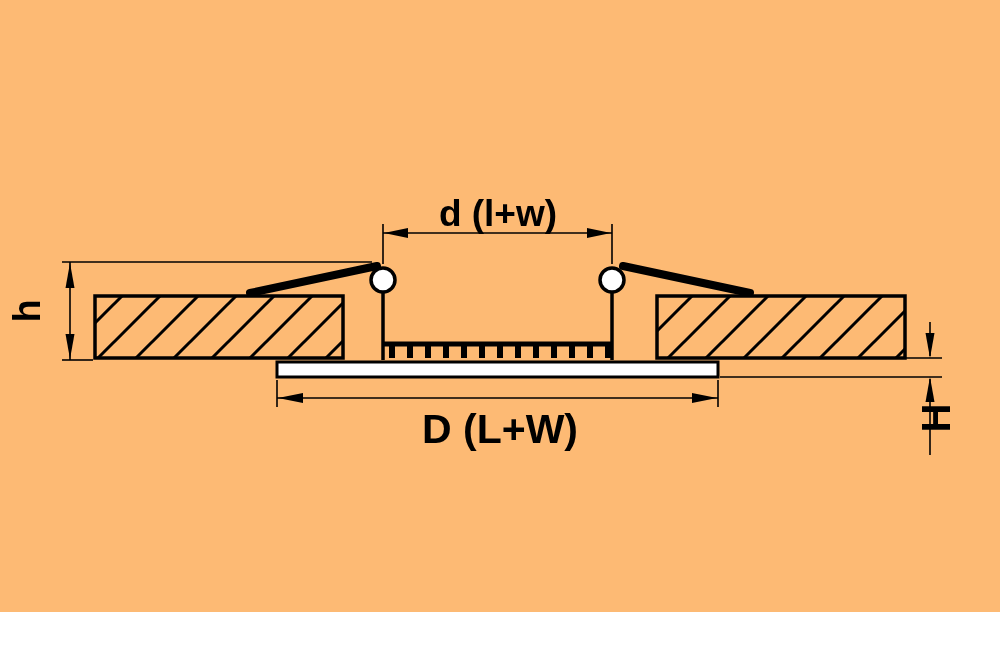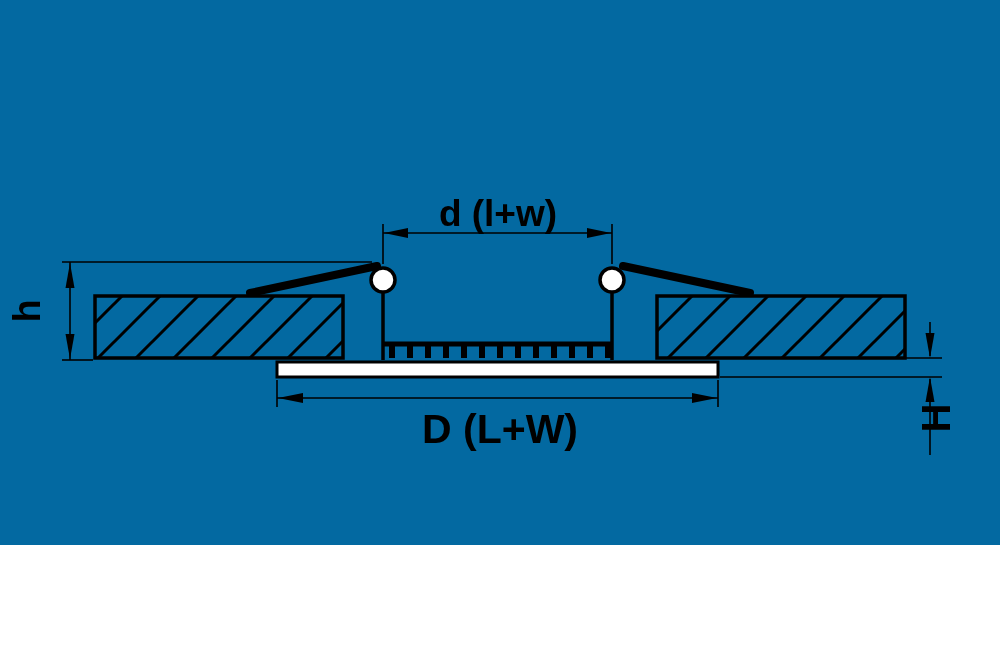--- a/index.html
+++ b/index.html
@@ -4,22 +4,22 @@
 <style>
   html, body {
     margin: 0;
     padding: 0;
     background: #ffffff;
     font-family: "Liberation Sans", sans-serif;
   }
   .canvas {
     position: relative;
     width: 1000px;
-    height: 545px;
-    background: #0369a1;
+    height: 612px;
+    background: #fdba74;
     overflow: hidden;
   }
   svg { display: block; }
   .dim-text {
     font-family: "Liberation Sans", "DejaVu Sans", sans-serif;
     font-weight: bold;
     fill: #000000;
   }
 </style>
 </head>

